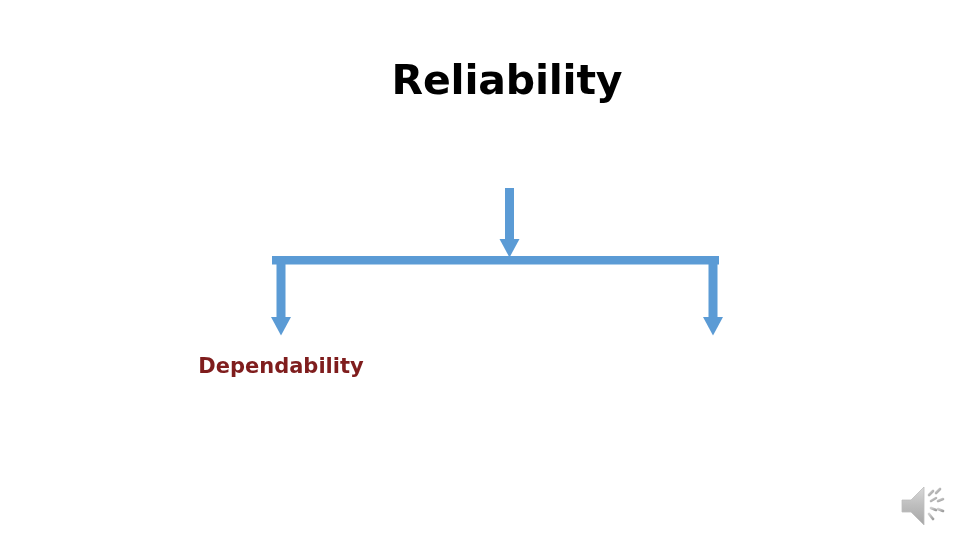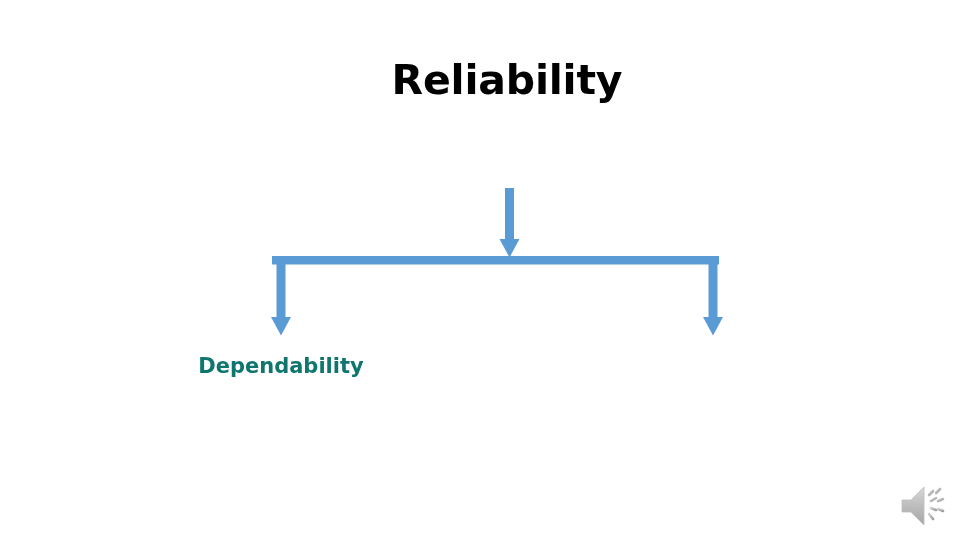--- a/index.html
+++ b/index.html
@@ -45,21 +45,21 @@
     width: 960px;
     height: 540px;
   }
 
   
   .branch-label {
     position: absolute;
     font-family: "DejaVu Sans", sans-serif;
     font-size: 21px;
     font-weight: bold;
-    color: #0f766e;
+    color: #7f1d1d;
     white-space: nowrap;
     text-align: center;
     line-height: 24px;
   }
   #label-dependability {
     left: 81px;
     top: 354px;
     width: 400px;
   }
   #label-security {

